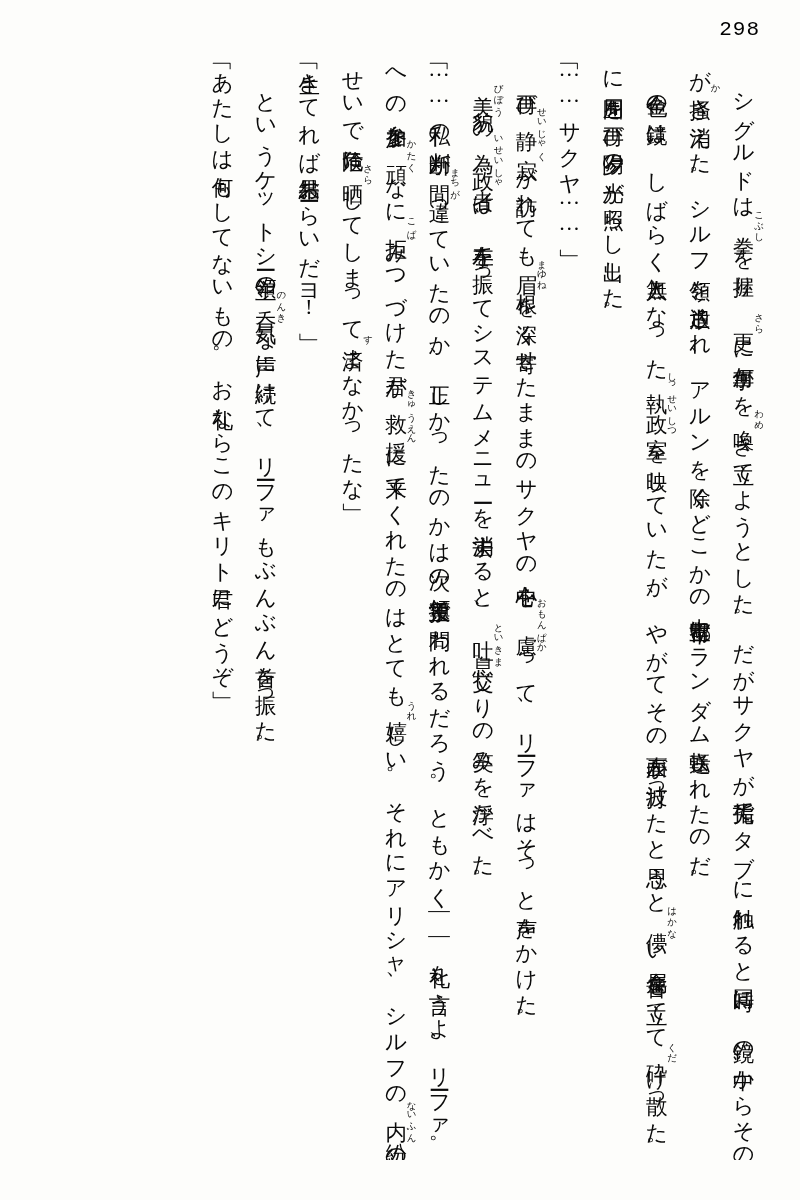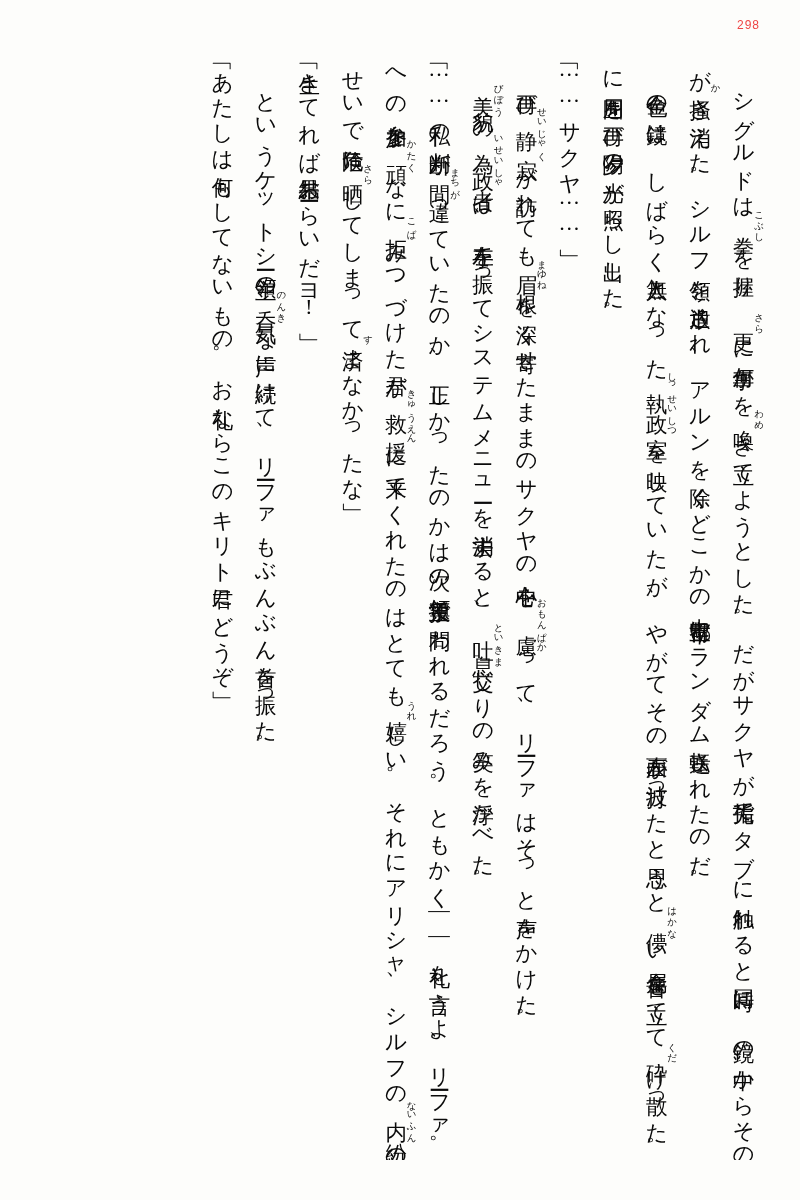--- a/index.html
+++ b/index.html
@@ -19,24 +19,24 @@
     position: relative;
     width: 800px;
     height: 1200px;
     background: #fdfdfb;
   }
 
   .page-number {
     position: absolute;
     top: 18px;
     right: 40px;
-    font-size: 12px;
+    font-size: 21px;
     letter-spacing: 1px;
-    color: #ef4444;
-    font-family: Liberation Sans, sans-serif;
+    color: #000000;
+    font-family: Liberation Mono, monospace;
   }
 
   
   .body-text {
     position: absolute;
     top: 56px;
     right: 36px;
     left: 30px;
     bottom: 40px;
     writing-mode: vertical-rl;

